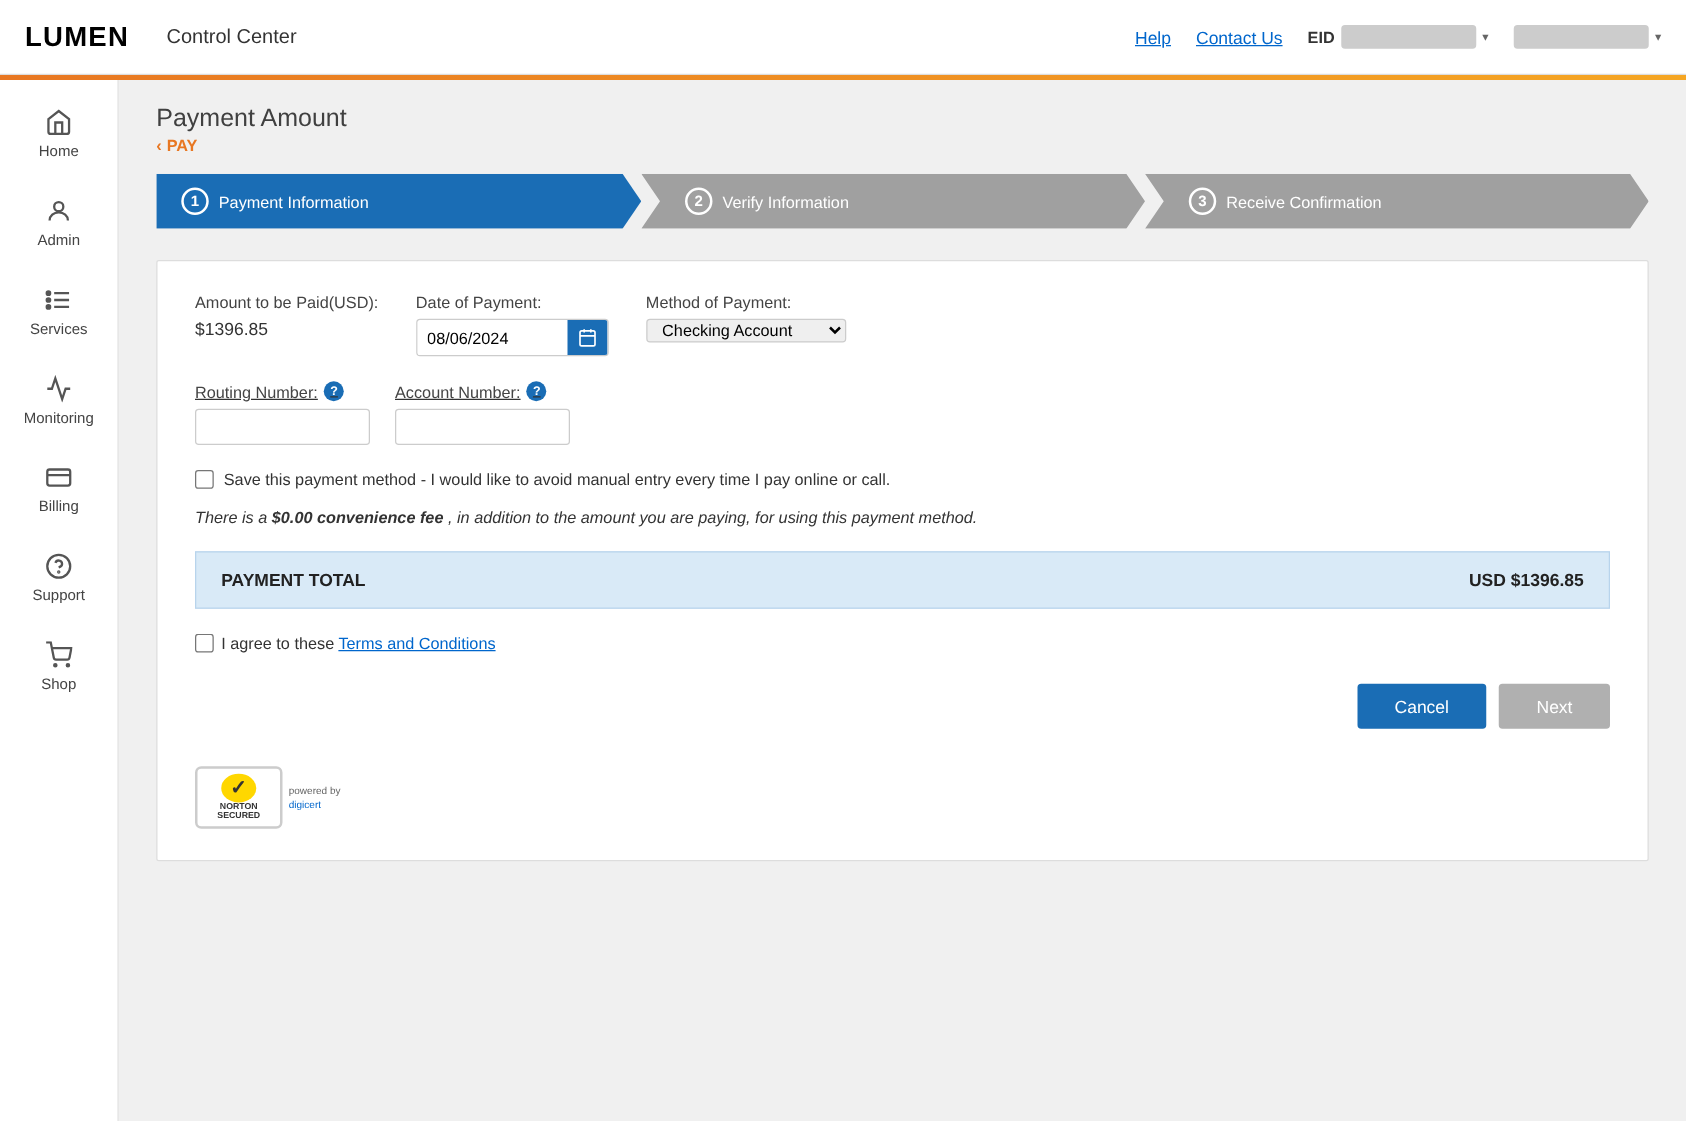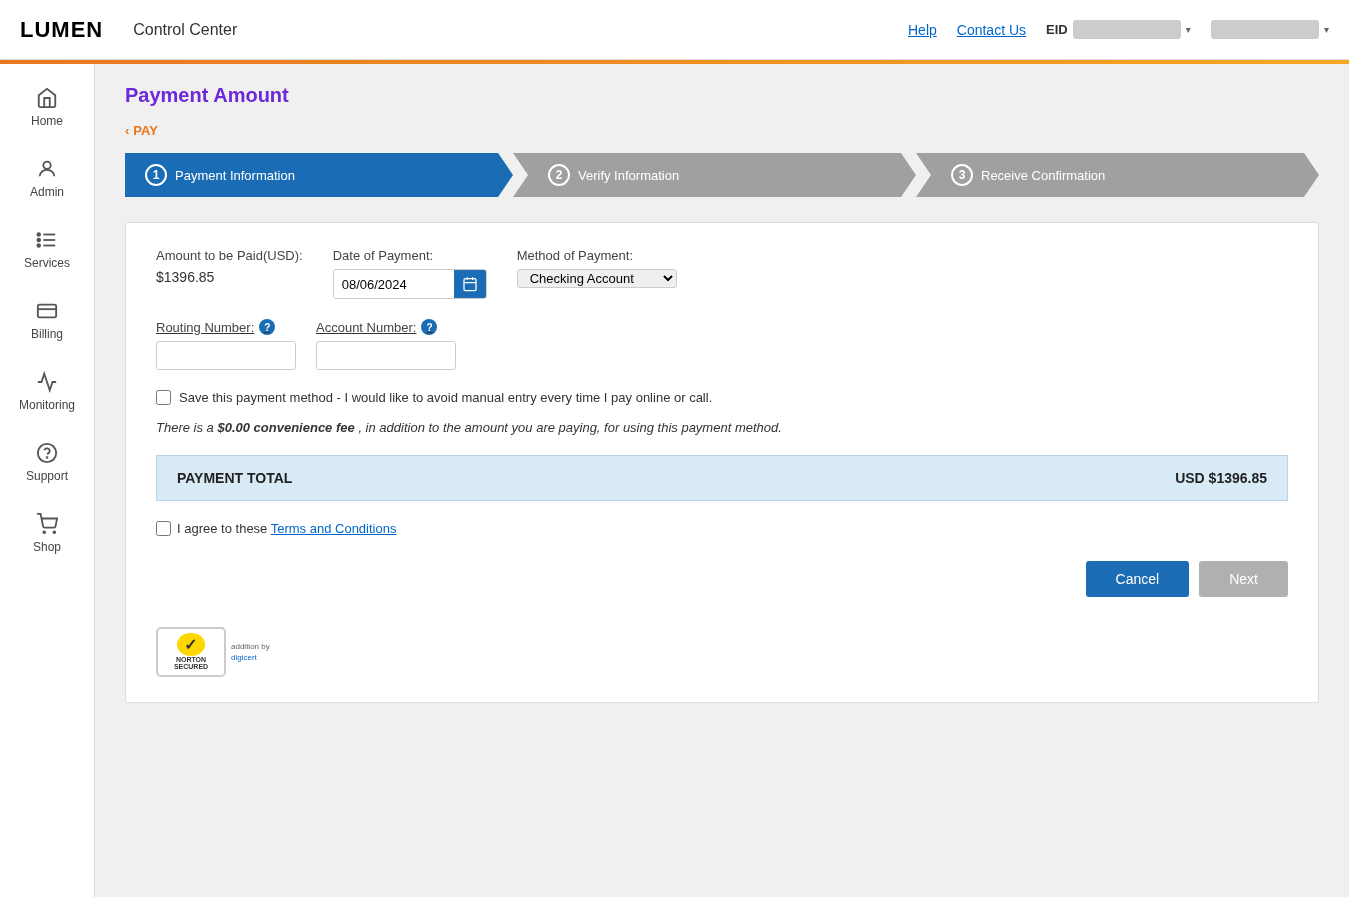--- a/index.html
+++ b/index.html
@@ -111,23 +111,23 @@
 
     
     .content-area {
       flex: 1;
       background: #f0f0f0;
       padding: 20px 30px;
     }
 
     .page-title {
       font-size: 20px;
-      font-weight: bold;
-      color: #6d28d9;
-      margin-bottom: 16px;
+      font-weight: normal;
+      color: #404040;
+      margin-bottom: 2px;
     }
     .back-link {
       color: #e87722;
       font-size: 13px;
       cursor: pointer;
       display: flex;
       align-items: center;
       gap: 4px;
       margin-bottom: 15px;
       font-weight: bold;
@@ -470,33 +470,33 @@
           <circle cx="3" cy="6" r="1.5" fill="#555"></circle>
           <circle cx="3" cy="12" r="1.5" fill="#555"></circle>
           <circle cx="3" cy="18" r="1.5" fill="#555"></circle>
         </svg>
       </div>
       <span>Services</span>
     </div>
     <div class="sidebar-item">
       <div class="icon-svg">
         <svg width="22" height="22" viewBox="0 0 24 24" fill="none" stroke="#555" stroke-width="2">
+          <polyline points="22 12 18 12 15 21 9 3 6 12 2 12"></polyline>
+        </svg>
+      </div>
+      <span>Monitoring</span>
+    </div>
+    <div class="sidebar-item">
+      <div class="icon-svg">
+        <svg width="22" height="22" viewBox="0 0 24 24" fill="none" stroke="#555" stroke-width="2">
           <rect x="2" y="5" width="20" height="14" rx="2"></rect>
           <line x1="2" y1="10" x2="22" y2="10"></line>
         </svg>
       </div>
       <span>Billing</span>
-    </div>
-    <div class="sidebar-item">
-      <div class="icon-svg">
-        <svg width="22" height="22" viewBox="0 0 24 24" fill="none" stroke="#555" stroke-width="2">
-          <polyline points="22 12 18 12 15 21 9 3 6 12 2 12"></polyline>
-        </svg>
-      </div>
-      <span>Monitoring</span>
     </div>
     <div class="sidebar-item">
       <div class="icon-svg">
         <svg width="22" height="22" viewBox="0 0 24 24" fill="none" stroke="#555" stroke-width="2">
           <circle cx="12" cy="12" r="10"></circle>
           <path d="M9.09 9a3 3 0 015.83 1c0 2-3 3-3 3"></path>
           <circle cx="12" cy="17" r="0.5" fill="#555" stroke="#555"></circle>
         </svg>
       </div>
       <span>Support</span>
@@ -612,20 +612,20 @@
         <button class="btn-cancel">Cancel</button>
         <button class="btn-next" disabled="">Next</button>
       </div>
 
       <div class="norton-seal">
         <div class="norton-badge">
           <div class="norton-check">✓</div>
           <div class="norton-text">NORTON<br>SECURED</div>
         </div>
         <div style="display:flex;flex-direction:column;gap:2px;">
-          <span class="norton-powered">addition by</span>
+          <span class="norton-powered">powered by</span>
           <span class="norton-powered digicert-text">digicert</span>
         </div>
       </div>
 
     </div>
   </main>
 </div>
 
 </body></html>

